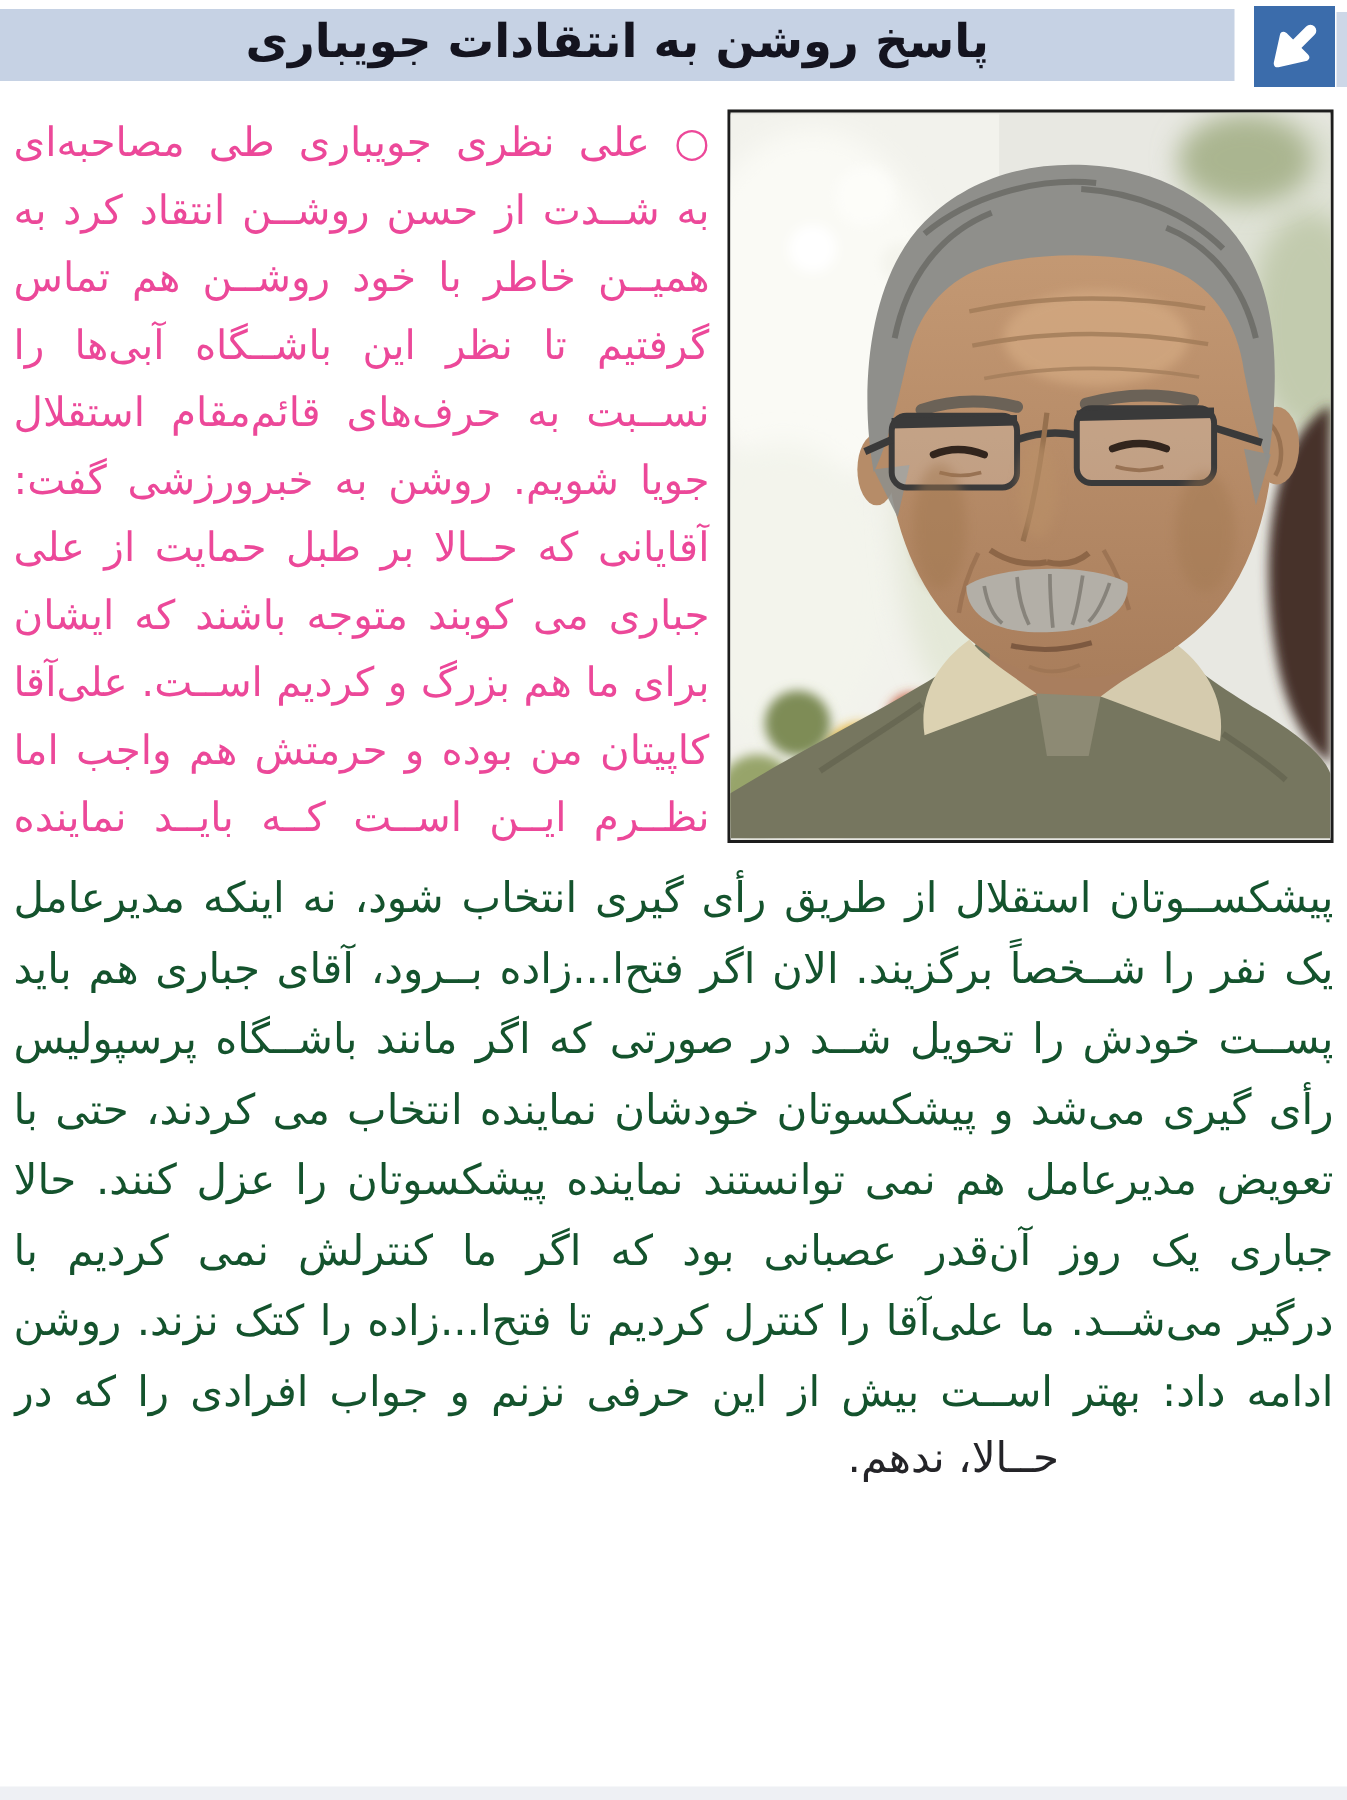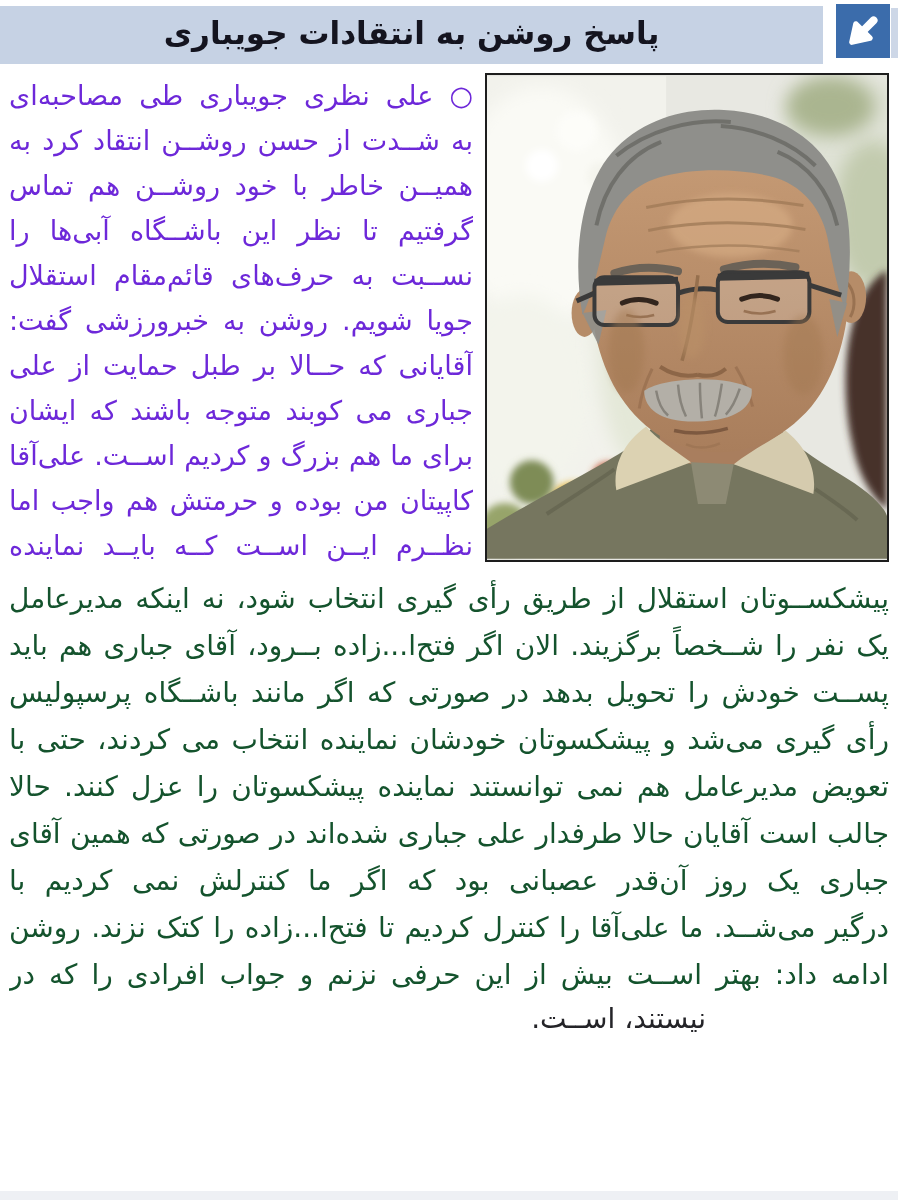--- a/index.html
+++ b/index.html
@@ -10,39 +10,39 @@
   }
   
   .kicker-row{display:flex;align-items:flex-start;padding:4px 0 0 0;height:60px;}
   .edge-sliver{width:7px;height:50px;margin-top:4px;background:#cdd7e7;flex:none;}
   .section-badge{
     width:54px;height:54px;background:#3b6cab;flex:none;margin-right:1px;margin-left:13px;
     display:flex;align-items:center;justify-content:center;
   }
   .section-badge svg{width:44px;height:44px;display:block;}
   .kicker-bar{
-    flex:1;height:58px;margin-top:2px;background:#c6d2e4;
+    flex:1;height:48px;margin-top:2px;background:#c6d2e4;
     display:flex;align-items:center;justify-content:center;
   }
   .kicker-title{font-size:31px;font-weight:bold;color:#14141f;padding-bottom:4px;}
   
   .headline{margin-top:4px;text-align:center;font-weight:bold;color:#0d0d10;}
   .headline .hl{font-size:57px;line-height:73px;letter-spacing:-1px;}
   
   .body-wrap{padding:0 9px;}
   .body-top{display:flex;margin-top:9px;}
   .photo-frame{
     width:404px;height:489px;flex:none;margin-left:12px;
     border:2px solid #1d1d1d;box-sizing:border-box;background:#e6e6e1;
   }
   .photo-frame svg{width:100%;height:100%;display:block;}
   .column{flex:1;min-width:0;padding-top:0;}
   .col-line{
     font-size:27px;line-height:45px;height:45px;overflow:hidden;
-    text-align:justify;text-align-last:justify;color:#6d28d9;
+    text-align:justify;text-align-last:justify;color:#ec4899;
   }
   .full-lines{margin-top:7px;}
   .full-line{
     font-size:28px;line-height:47px;height:47px;overflow:hidden;
     text-align:justify;text-align-last:justify;color:#14532d;
   }
   .last-line{
     font-size:28px;line-height:42px;height:42px;color:#242428;
     text-align:right;padding-right:183px;
   }
@@ -182,25 +182,24 @@
         <div class="col-line">جباری می کوبند متوجه باشند که ایشان</div>
         <div class="col-line">برای ما هم بزرگ و کردیم اســت. علی‌آقا</div>
         <div class="col-line">کاپیتان من بوده و حرمتش هم واجب اما</div>
         <div class="col-line">نظــرم ایــن اســت کــه بایــد نماینده</div>
       </div>
     </div>
 
     <div class="full-lines">
       <div class="full-line">پیشکســوتان استقلال از طریق رأی گیری انتخاب شود، نه اینکه مدیرعامل</div>
       <div class="full-line">یک نفر را شــخصاً برگزیند. الان اگر فتح‌ا...زاده بــرود، آقای جباری هم باید</div>
-      <div class="full-line">پســت خودش را تحویل بدهد در صورتی که اگر مانند باشــگاه پرسپولیس</div>
+      <div class="full-line">پســت خودش را تحویل شــد در صورتی که اگر مانند باشــگاه پرسپولیس</div>
       <div class="full-line">رأی گیری می‌شد و پیشکسوتان خودشان نماینده انتخاب می کردند، حتی با</div>
       <div class="full-line">تعویض مدیرعامل هم نمی توانستند نماینده پیشکسوتان را عزل کنند. حالا</div>
-      <div class="full-line">جالب است آقایان حالا طرفدار علی جباری شده‌اند در صورتی که همین آقای</div>
       <div class="full-line">جباری یک روز آن‌قدر عصبانی بود که اگر ما کنترلش نمی کردیم با فتح‌ا...زاده</div>
       <div class="full-line">درگیر می‌شــد. ما علی‌آقا را کنترل کردیم تا فتح‌ا...زاده را کتک نزند. روشن</div>
       <div class="full-line">ادامه داد: بهتر اســت بیش از این حرفی نزنم و جواب افرادی را که در شــأن من</div>
-      <div class="last-line">نیستند، اســت.</div>
+      <div class="last-line">حــالا، ندهم.</div>
     </div>
   </div>
 
   <div class="bottom-band"></div>
 </div>
 
 </body></html>

